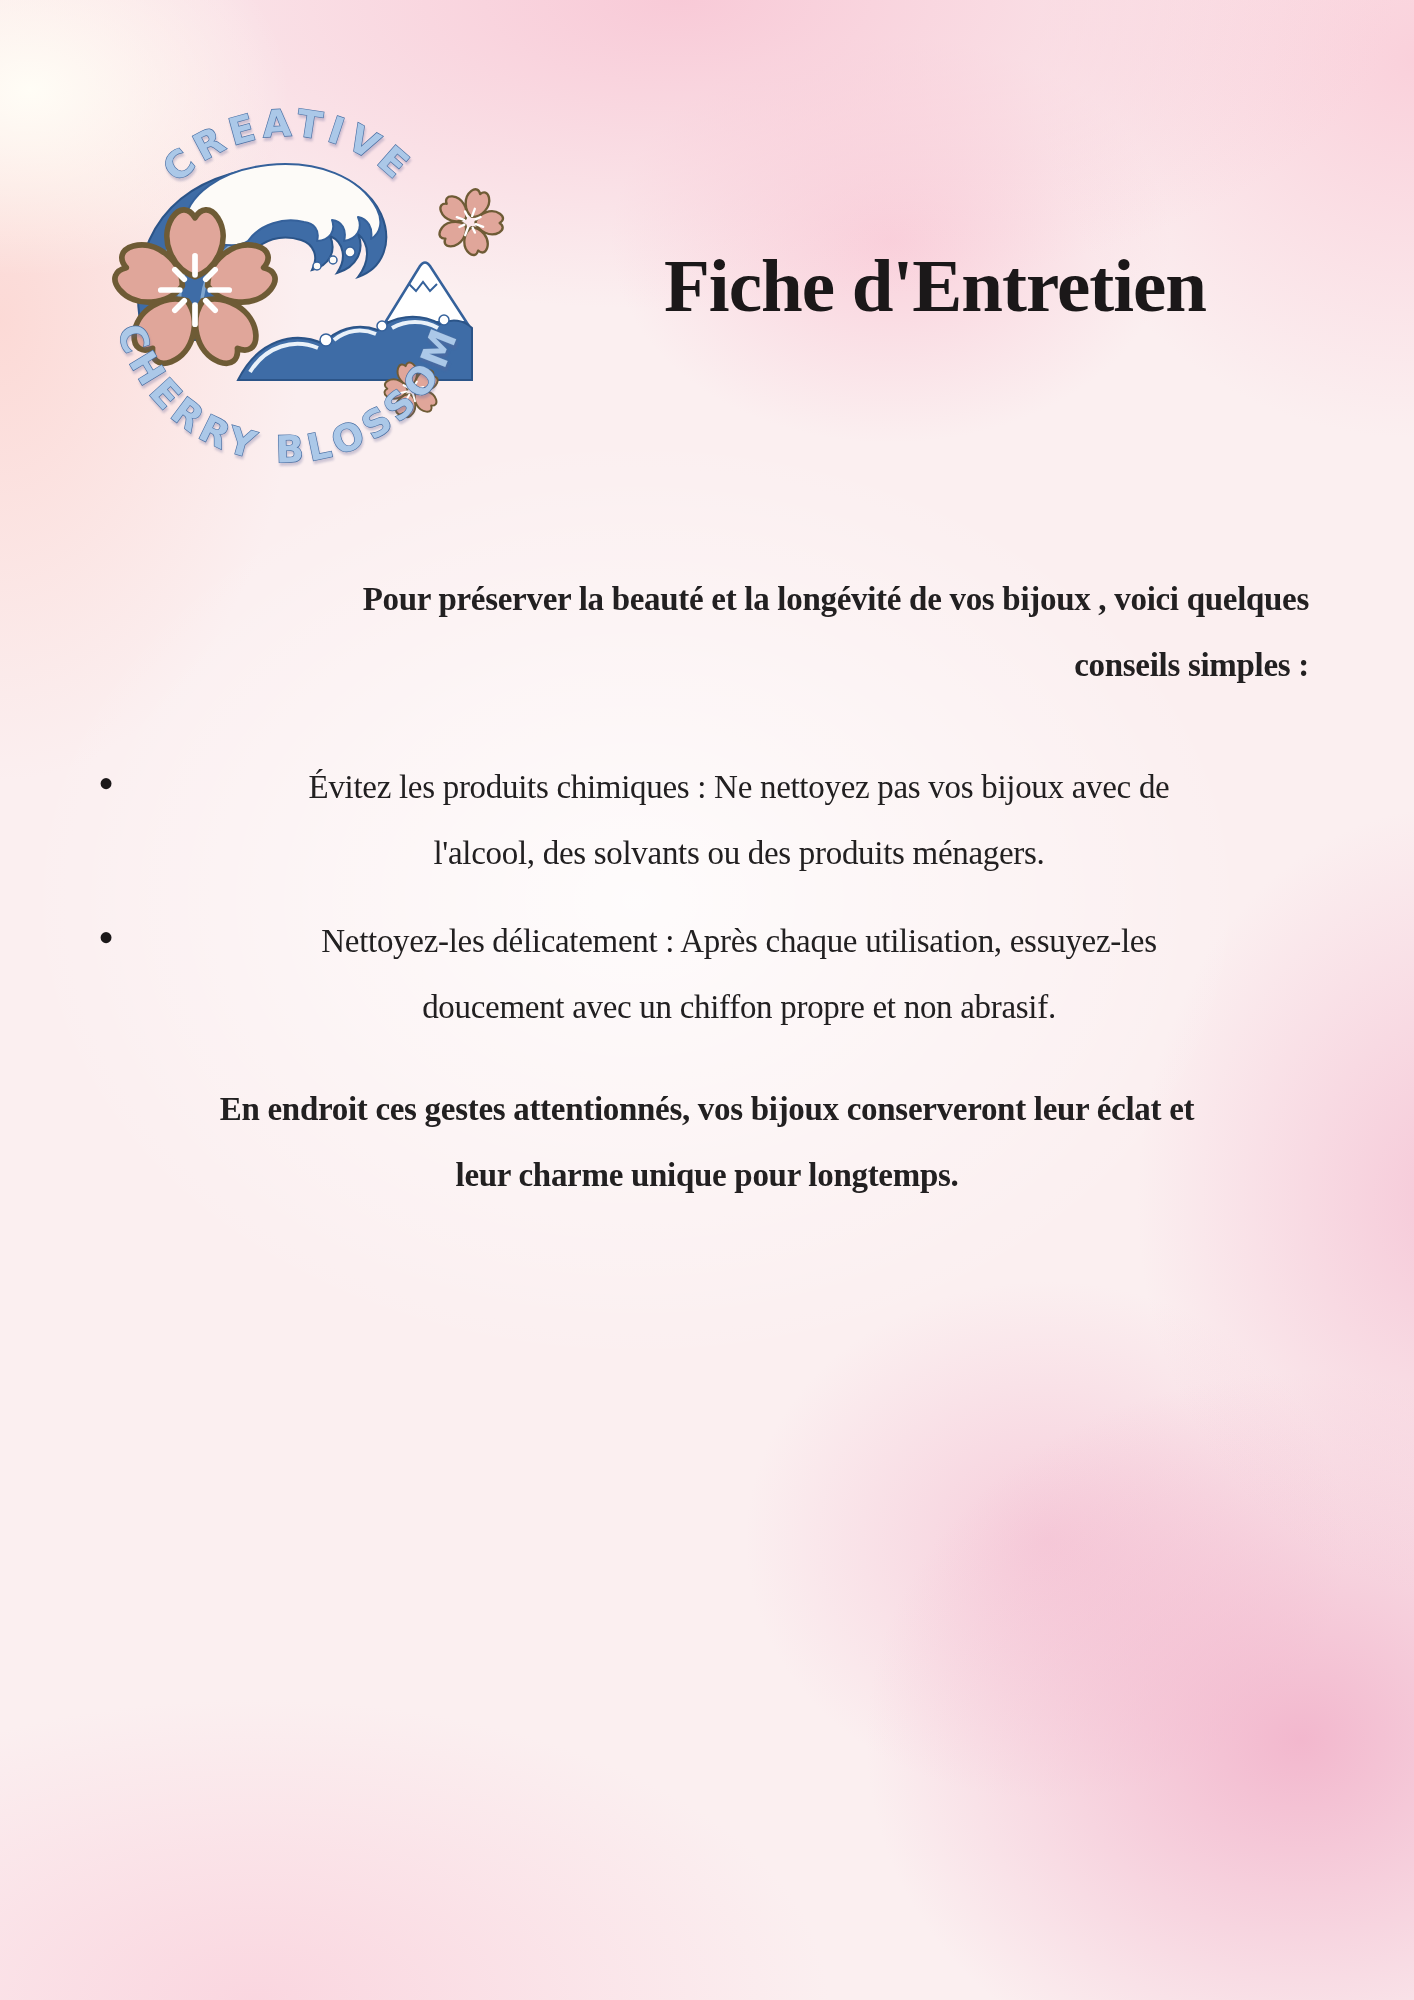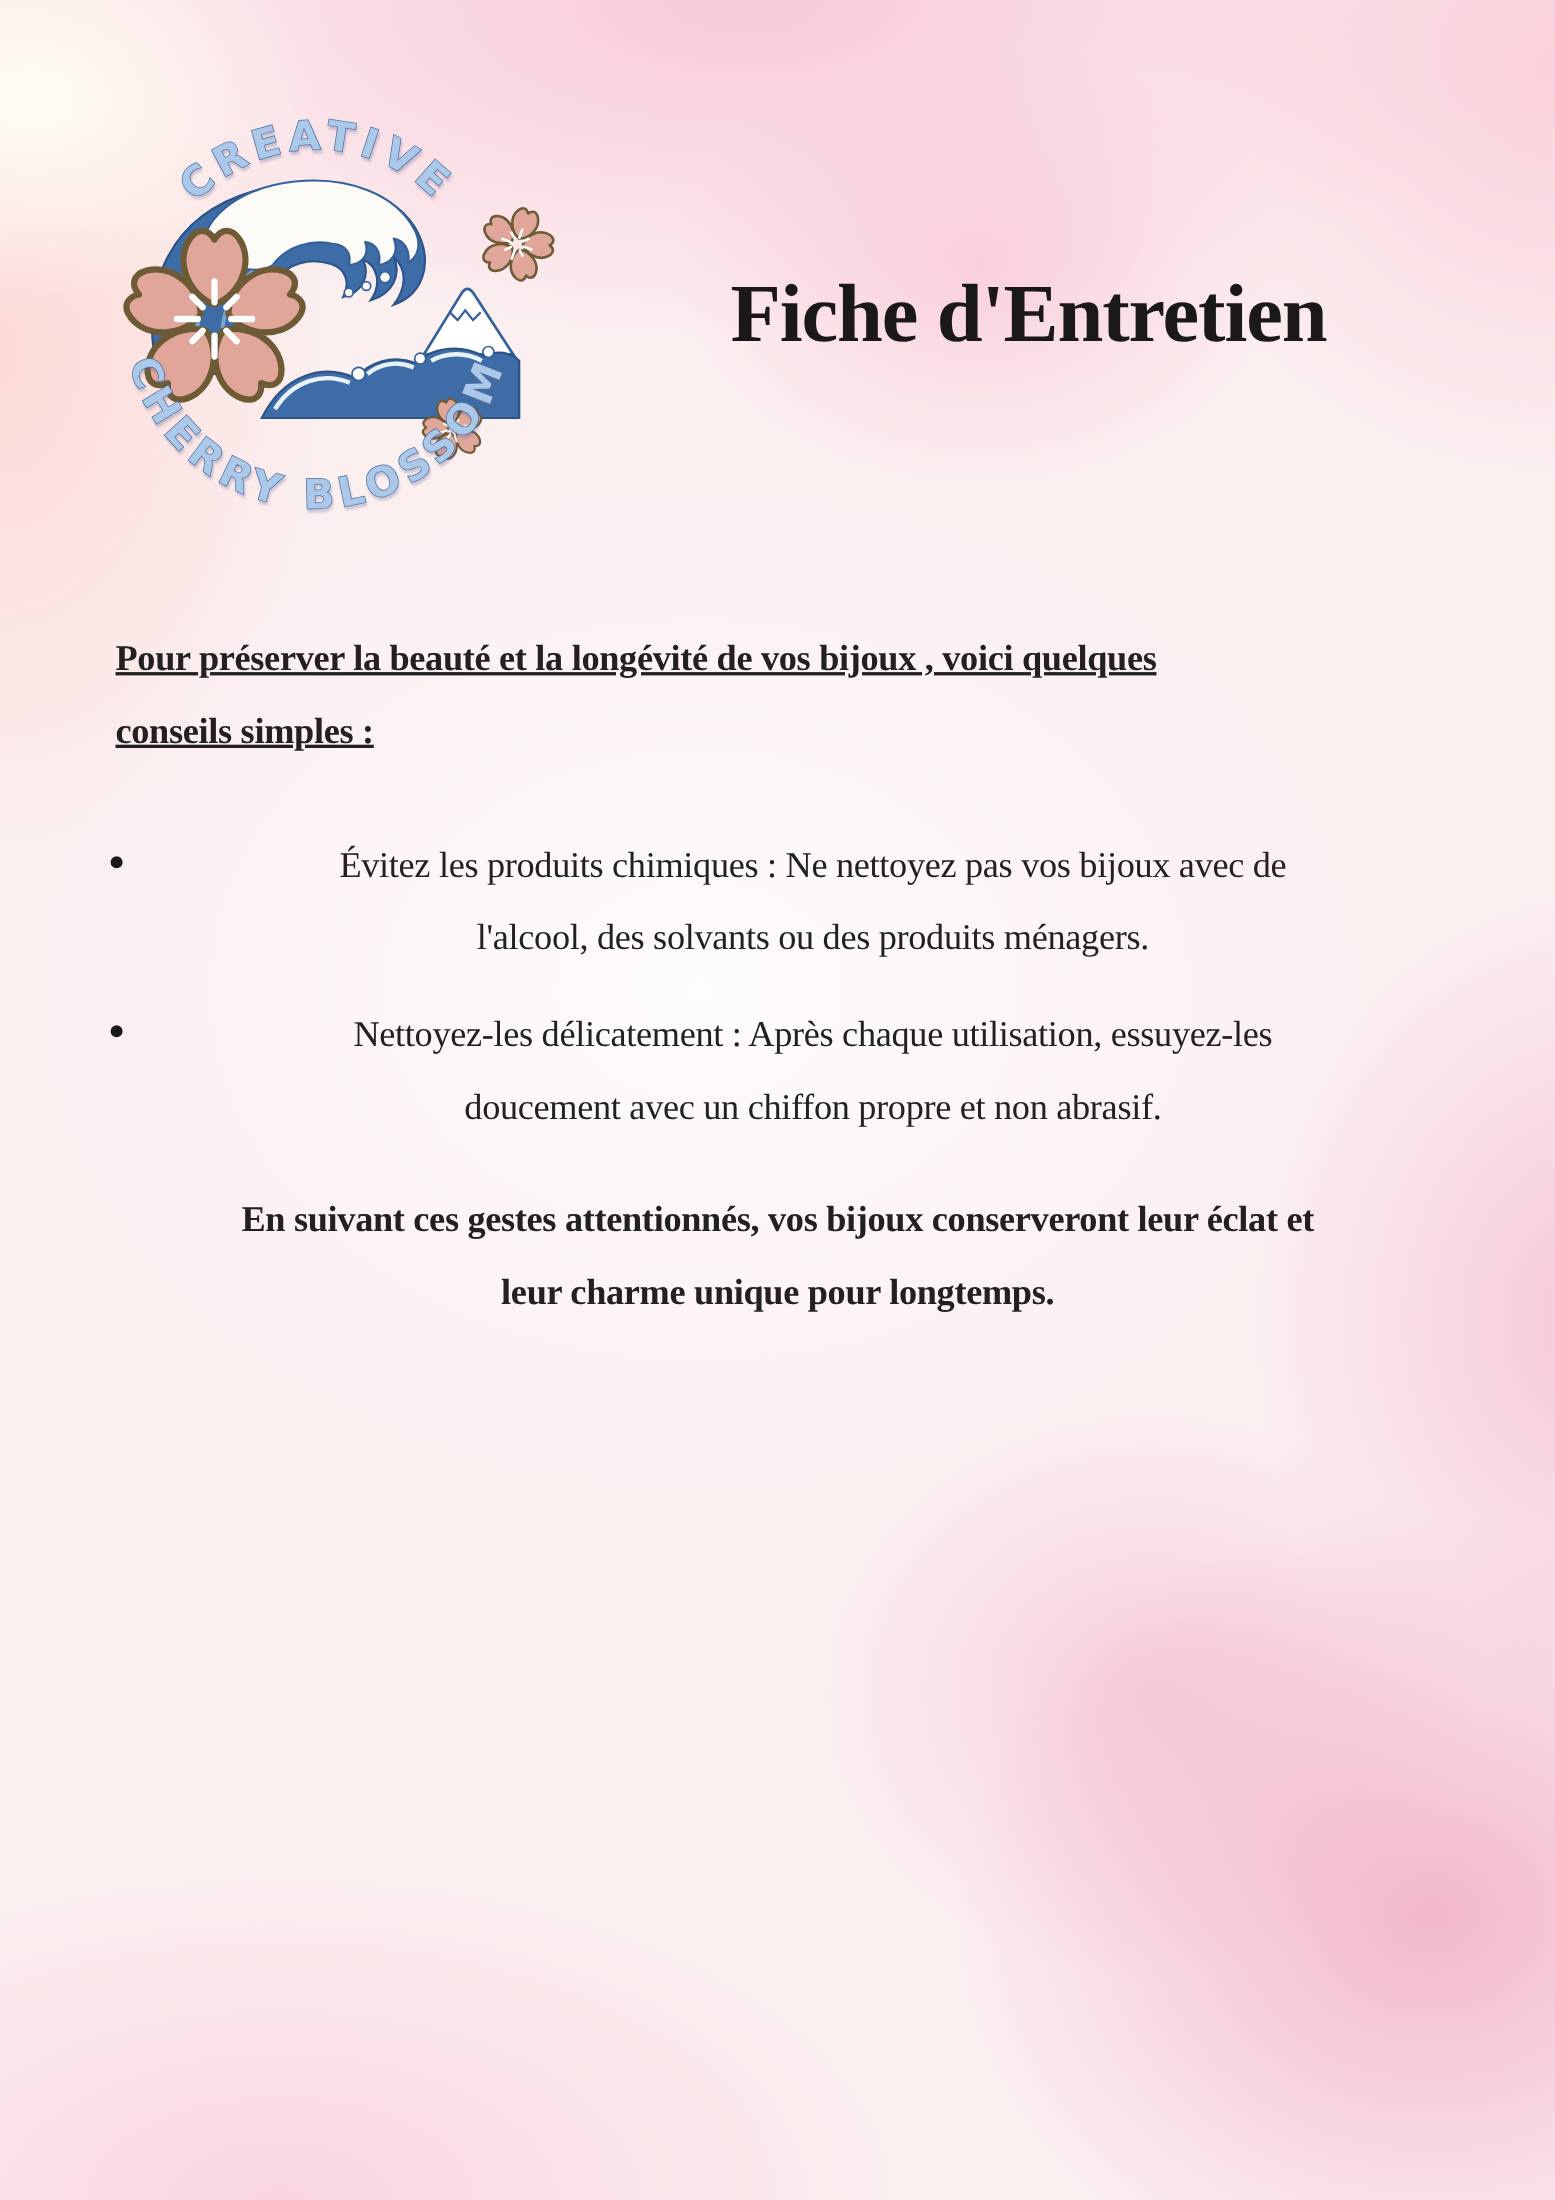--- a/index.html
+++ b/index.html
@@ -42,22 +42,22 @@
   .title{
     position:absolute; left:540px; top:240px; width:790px; margin:0;
     text-align:center;
     font-size:75px; line-height:92px; font-weight:700;
     color:#1B1819; letter-spacing:-1px;
   }
   
   .content{ position:absolute; left:0; right:0; top:566px; }
   .intro{
     margin:0 105px 56px 105px;
-    text-align:left; white-space:pre-line;
-    font-size:33px; line-height:66px; font-weight:700; letter-spacing:-0.3px;text-decoration:underline;
+    text-align:right; white-space:pre-line;
+    font-size:33px; line-height:66px; font-weight:700; letter-spacing:-0.3px;
   }
   .tips{ margin:0; padding:0; list-style:none; }
   .tip{
     position:relative; margin:0 0 22px 0; padding:0 78px 0 142px;
     text-align:center;
   }
   .tip::before{
     content:"\2022";
     position:absolute; left:98px; top:-3px;
     font-size:46px; line-height:66px; color:#1B1819;
@@ -159,17 +159,17 @@
       <li class="tip">
         <span class="tip-text">Évitez les produits chimiques : Ne nettoyez pas vos bijoux avec de
 l'alcool, des solvants ou des produits ménagers.</span>
       </li>
       <li class="tip">
         <span class="tip-text">Nettoyez-les délicatement : Après chaque utilisation, essuyez-les
 doucement avec un chiffon propre et non abrasif.</span>
       </li>
     </ul>
 
-    <p class="closing">En suivant ces gestes attentionnés, vos bijoux conserveront leur éclat et
+    <p class="closing">En endroit ces gestes attentionnés, vos bijoux conserveront leur éclat et
 leur charme unique pour longtemps.</p>
   </div>
 
 </div>
 
 </body></html>

